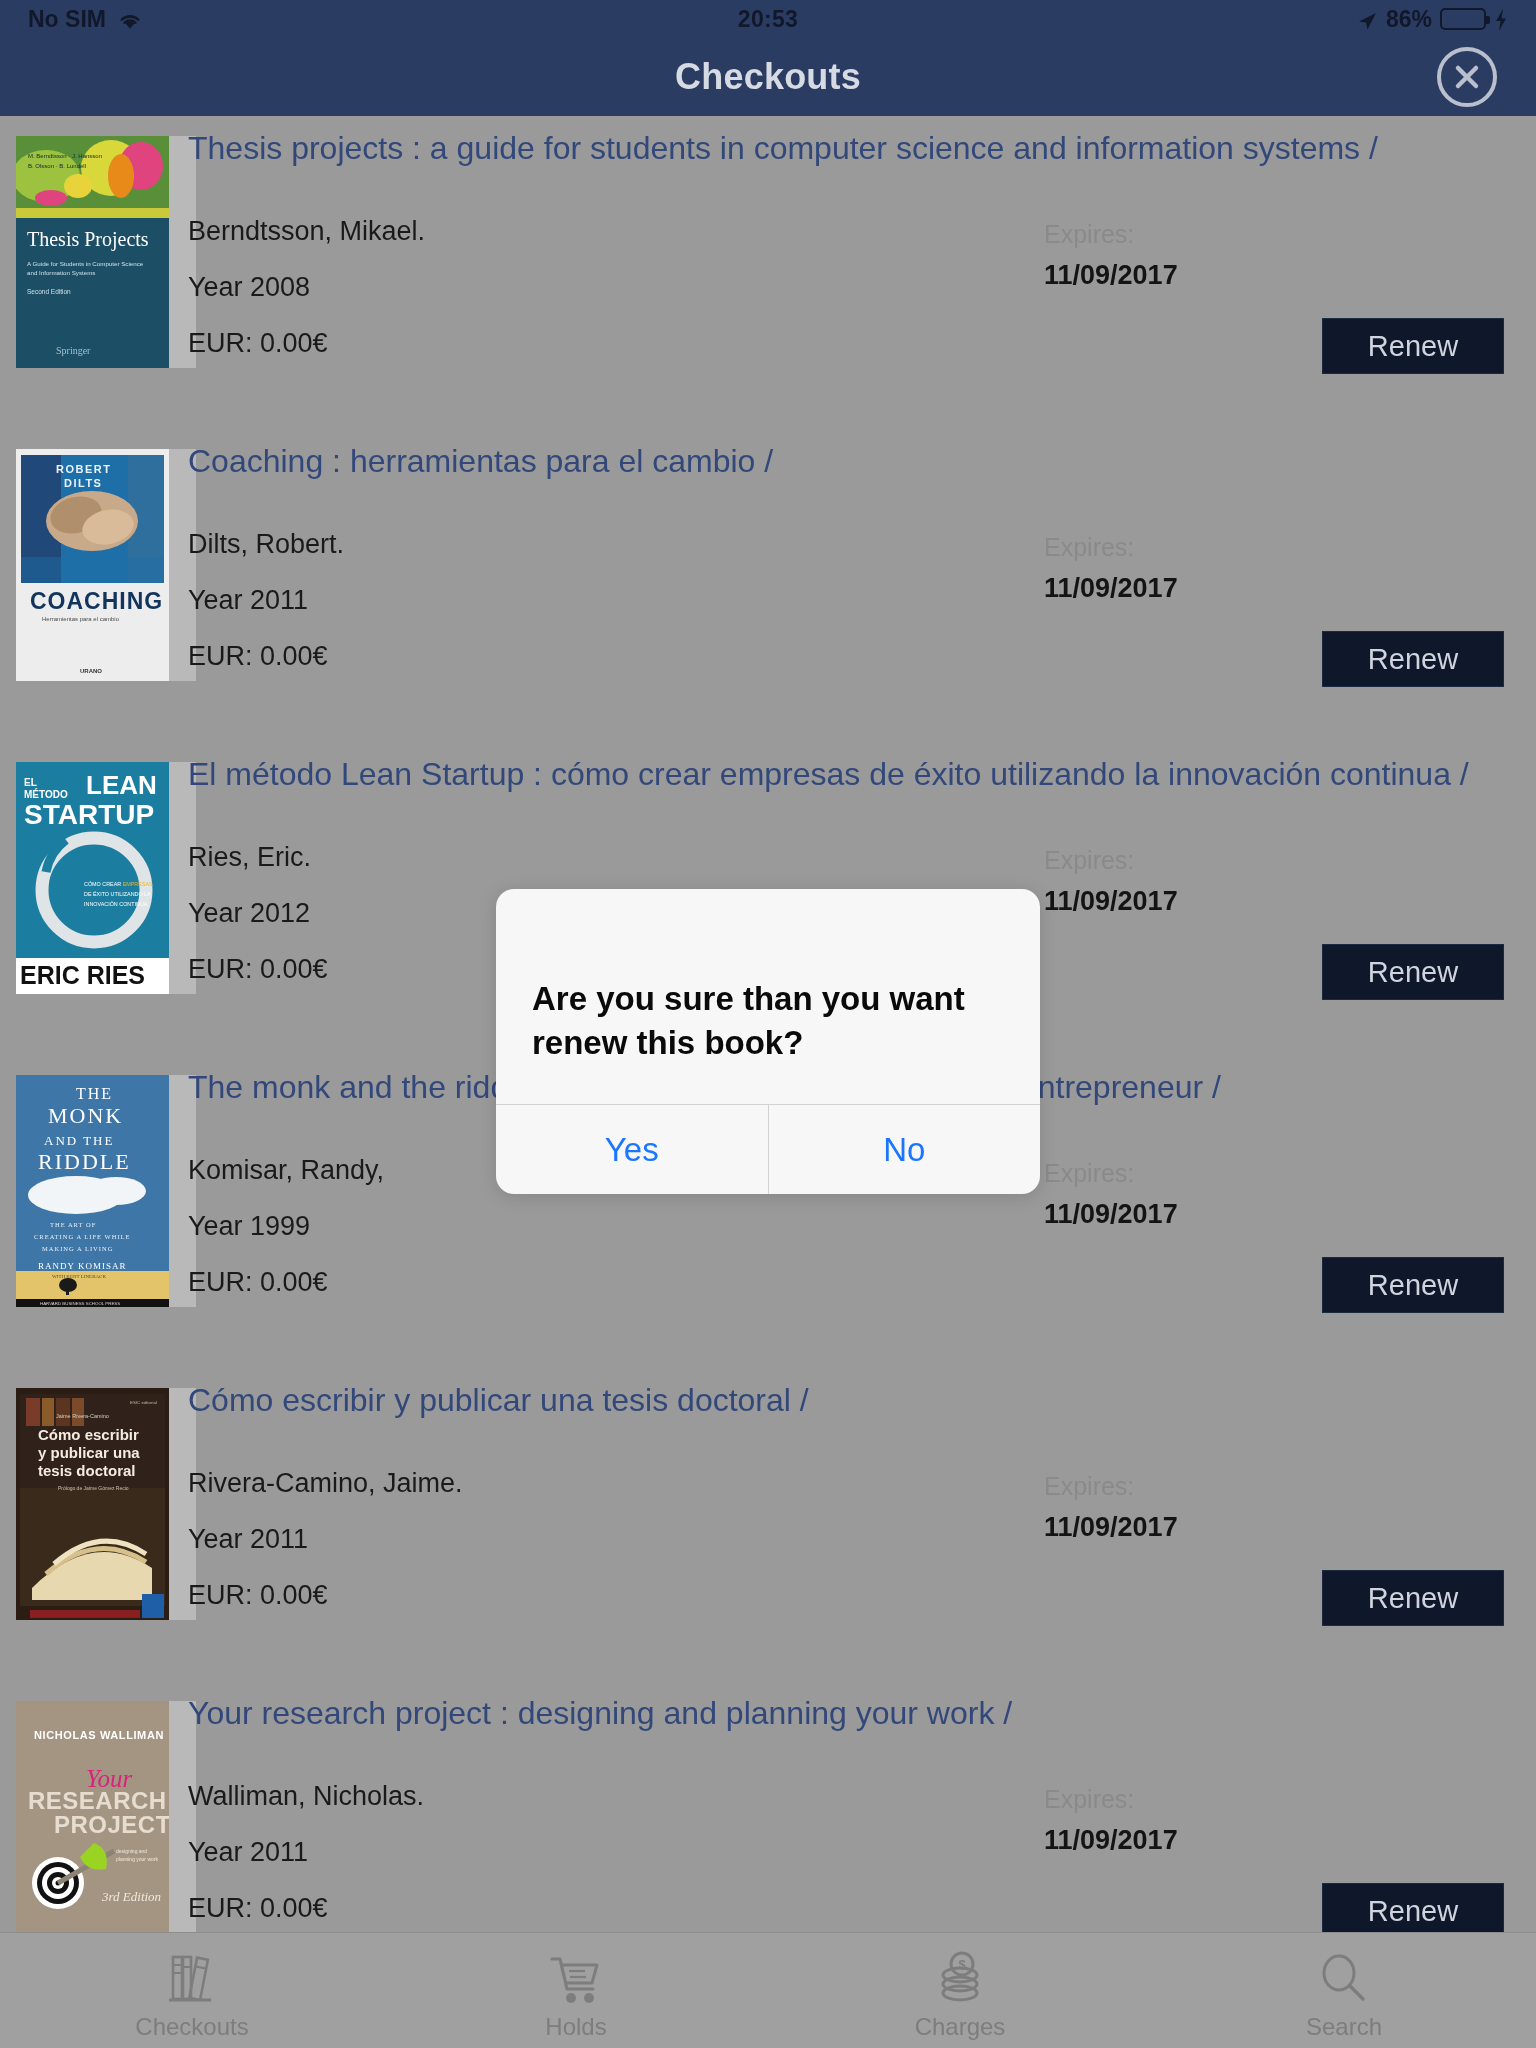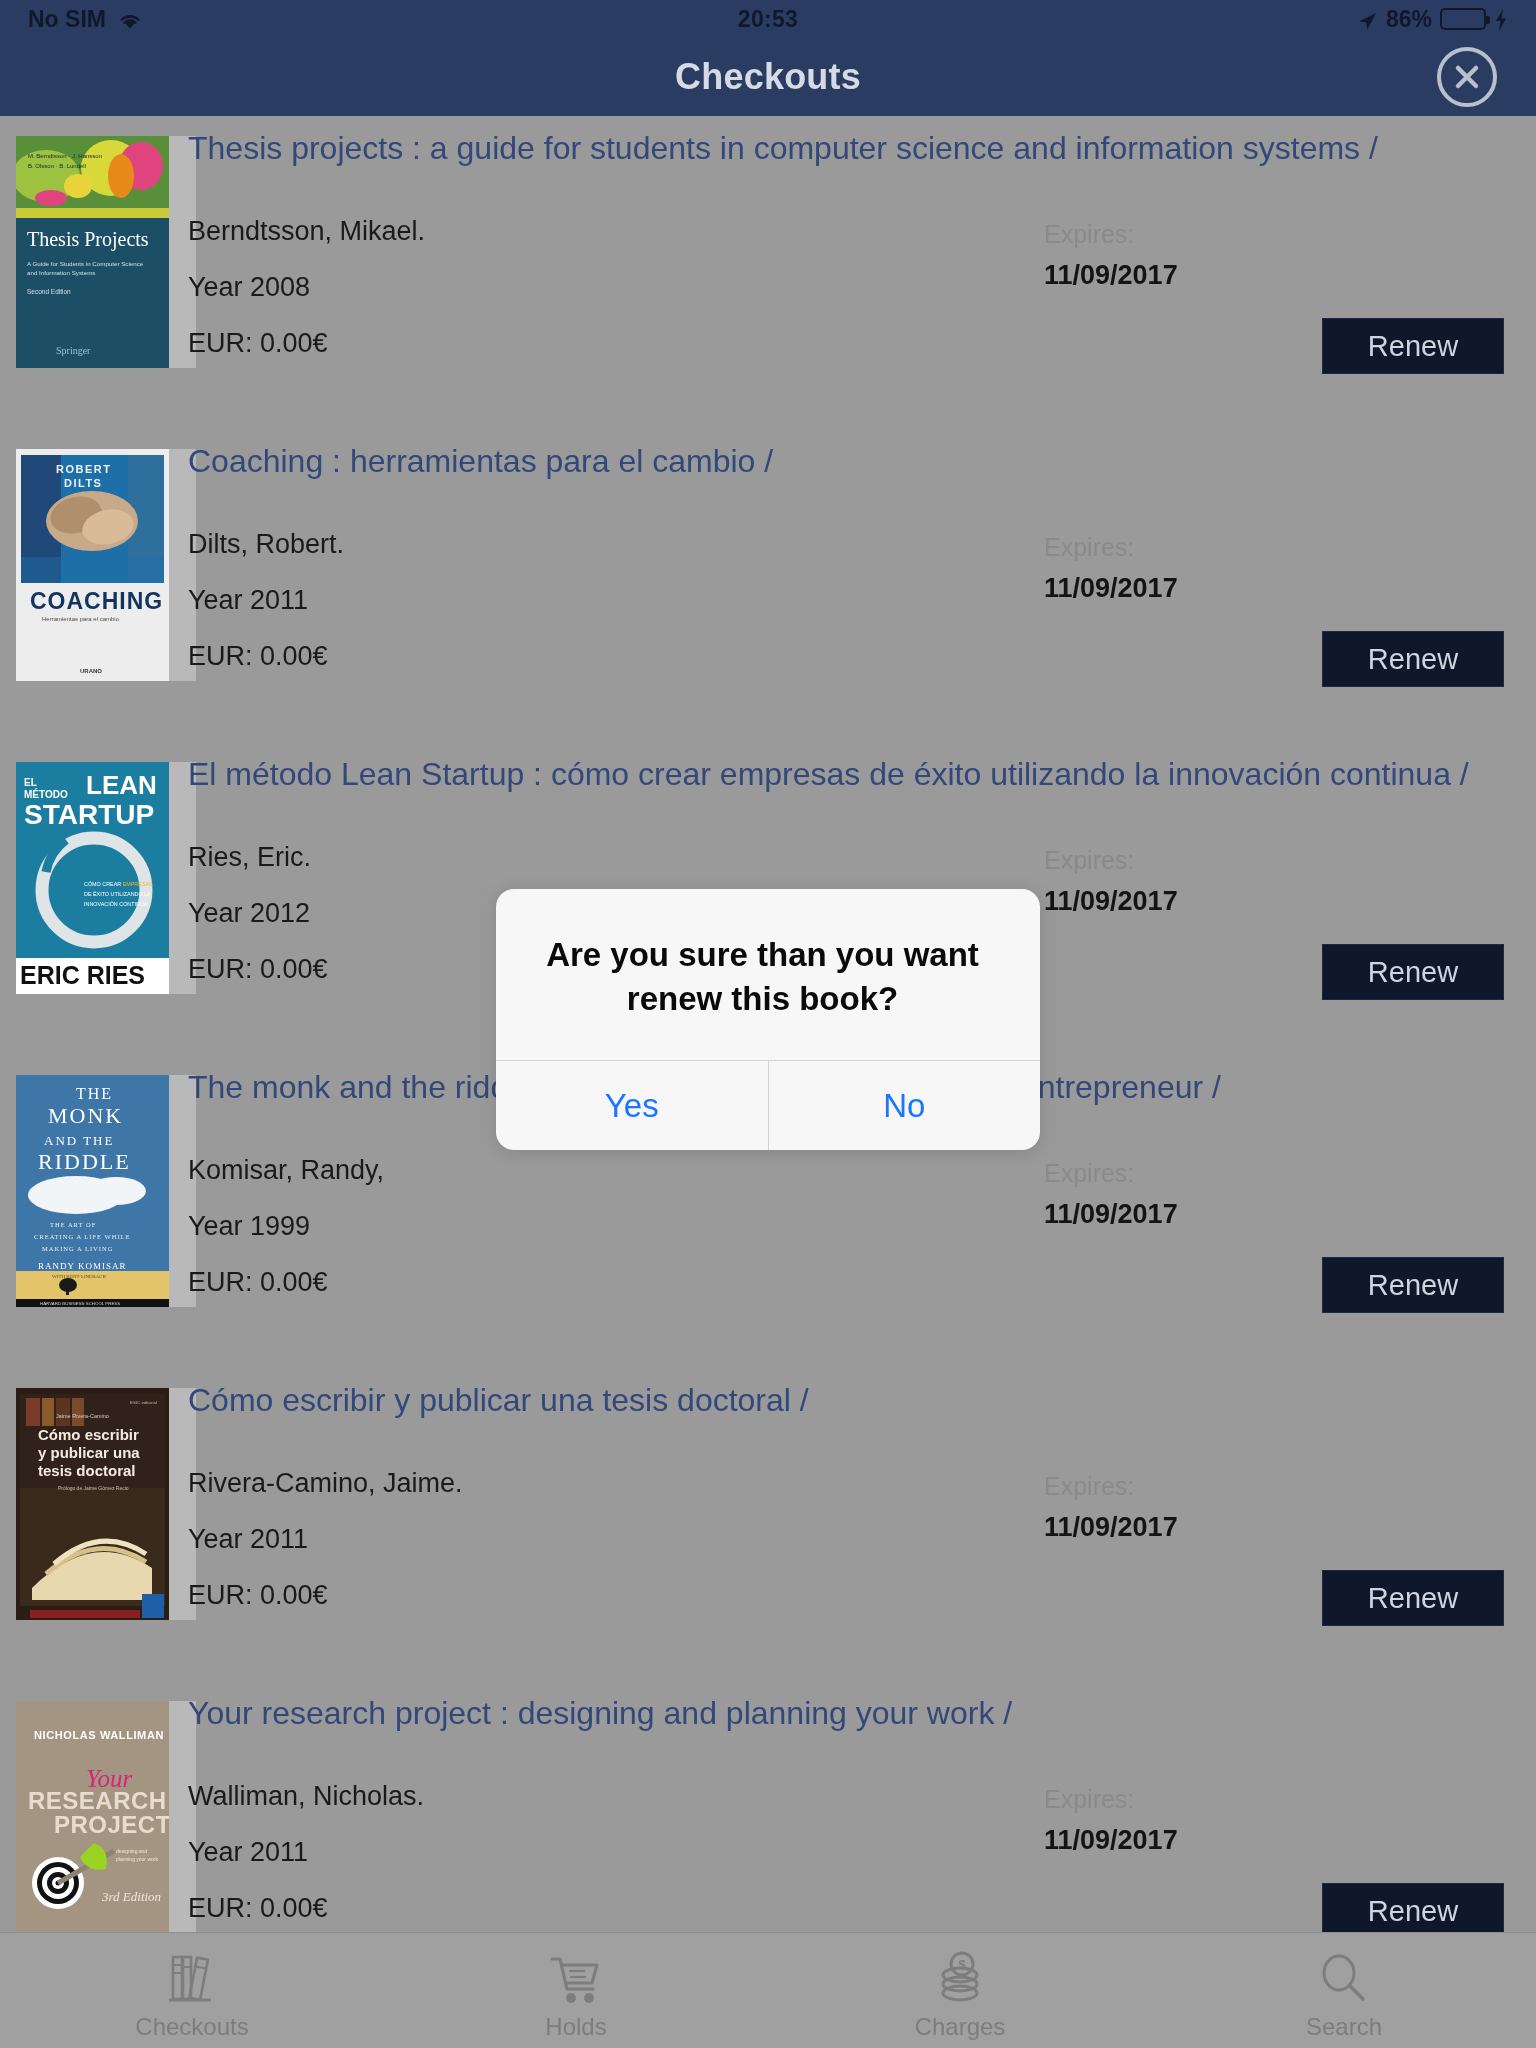--- a/index.html
+++ b/index.html
@@ -124,22 +124,22 @@
   .alert {
     position: absolute;
     left: 496px; top: 889px;
     width: 544px;
     background: #f7f7f7;
     border-radius: 18px;
     overflow: hidden;
     box-shadow: 0 3px 18px rgba(0,0,0,0.13);
   }
   .alert-body {
-    padding: 44px 36px 40px 25px;
-    text-align: center;
+    padding: 44px 36px 40px 36px;
+    margin-top: 44px;
   }
   .alert-msg {
     color: #0a0a0a; font-size: 33px; font-weight: bold; line-height: 1.32;
   }
   .alert-actions {
     display: flex; border-top: 1px solid #d2d2d4; height: 90px;
   }
   .alert-btn {
     flex: 1; display: flex; align-items: center; justify-content: center;
     color: #1b76ff; font-size: 33px; cursor: pointer;

